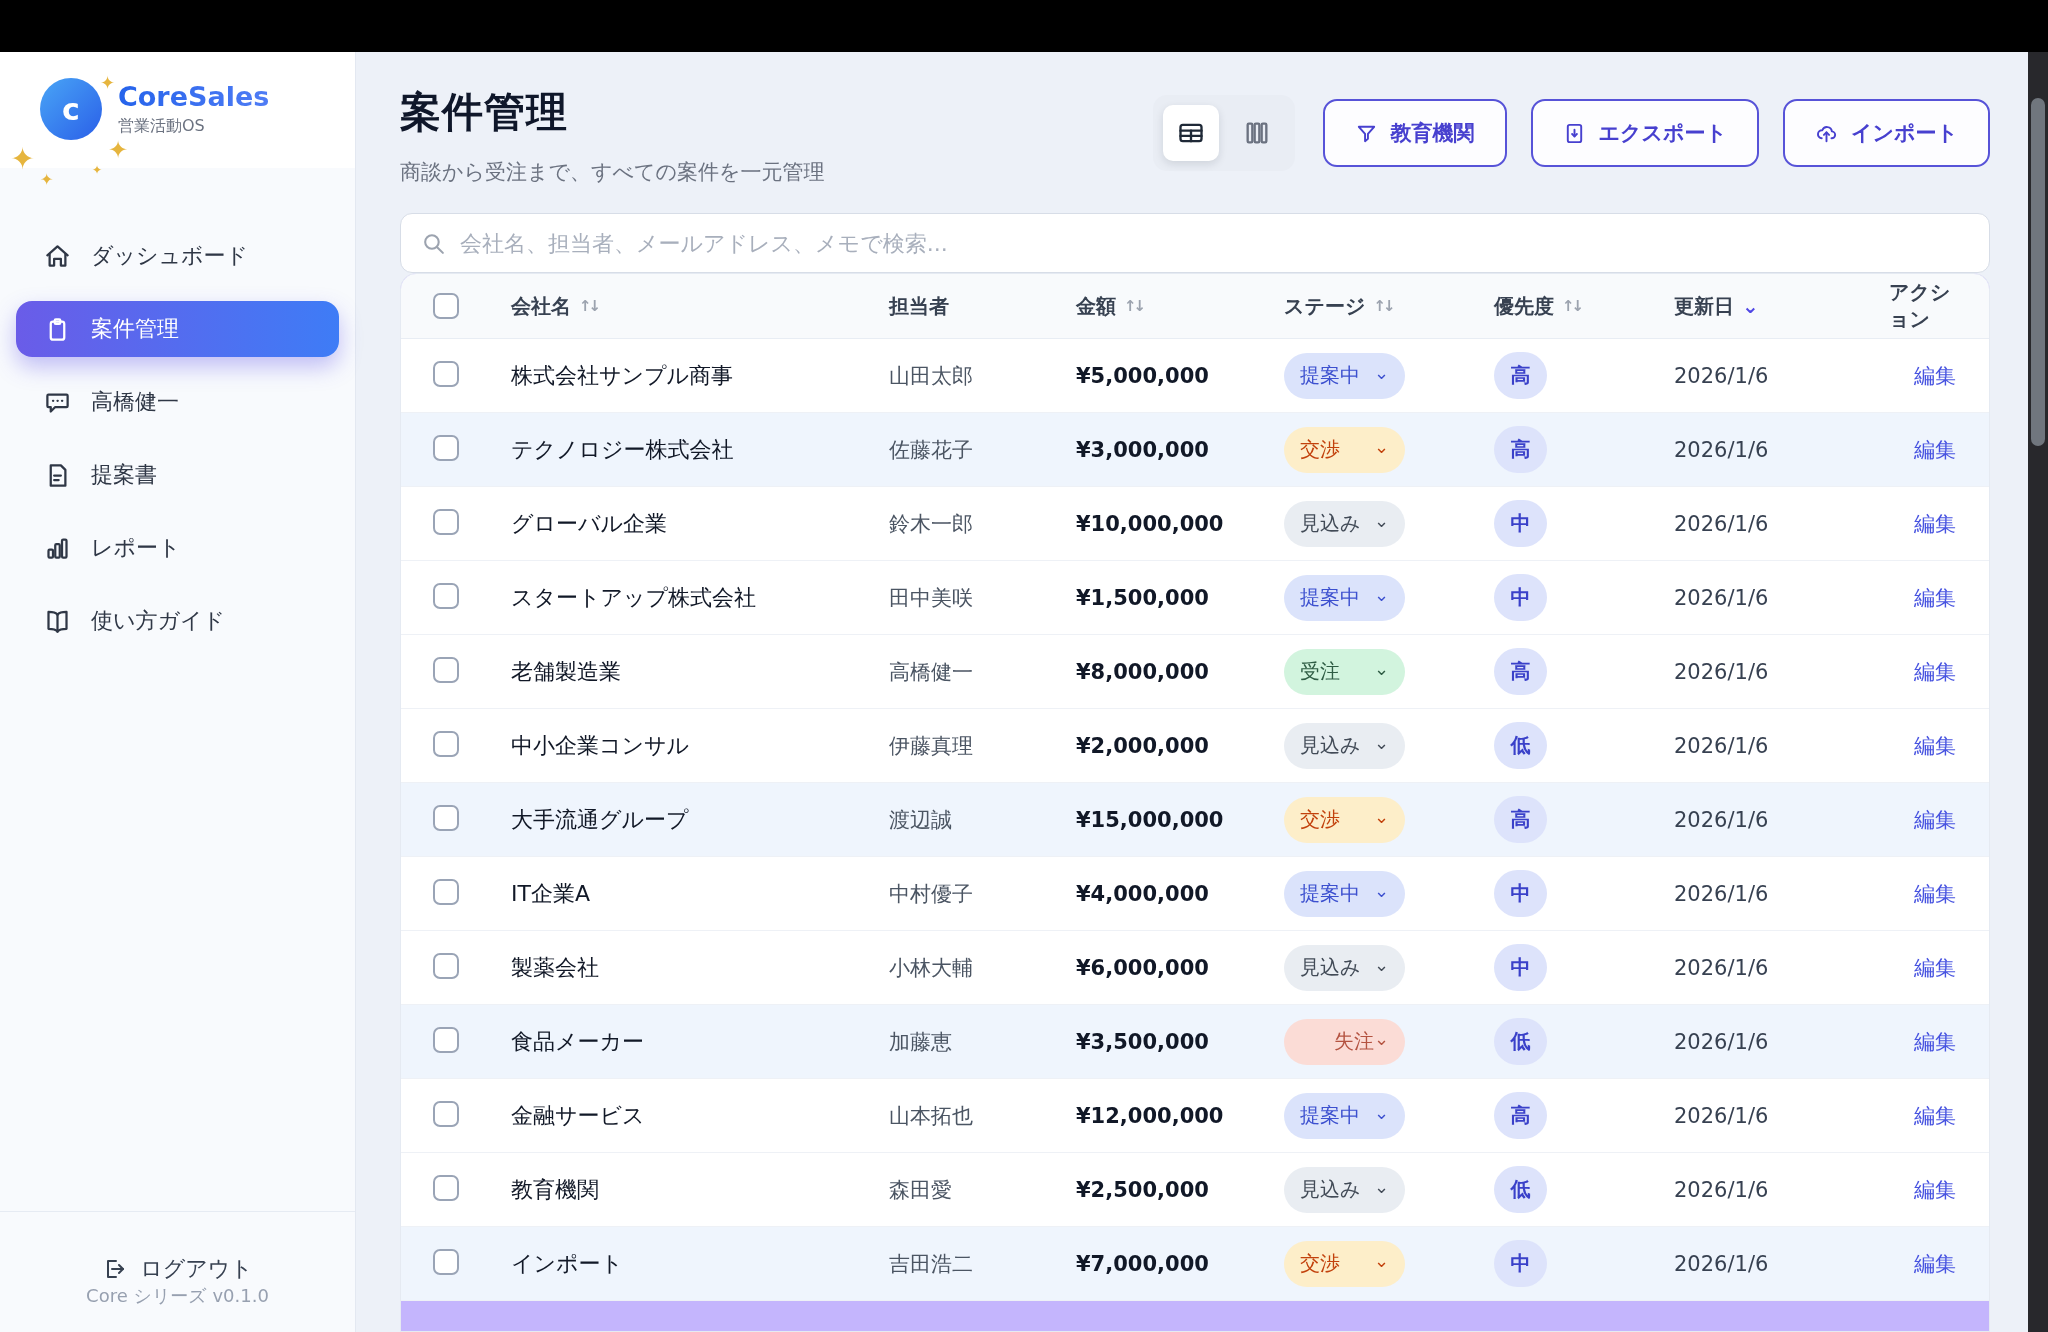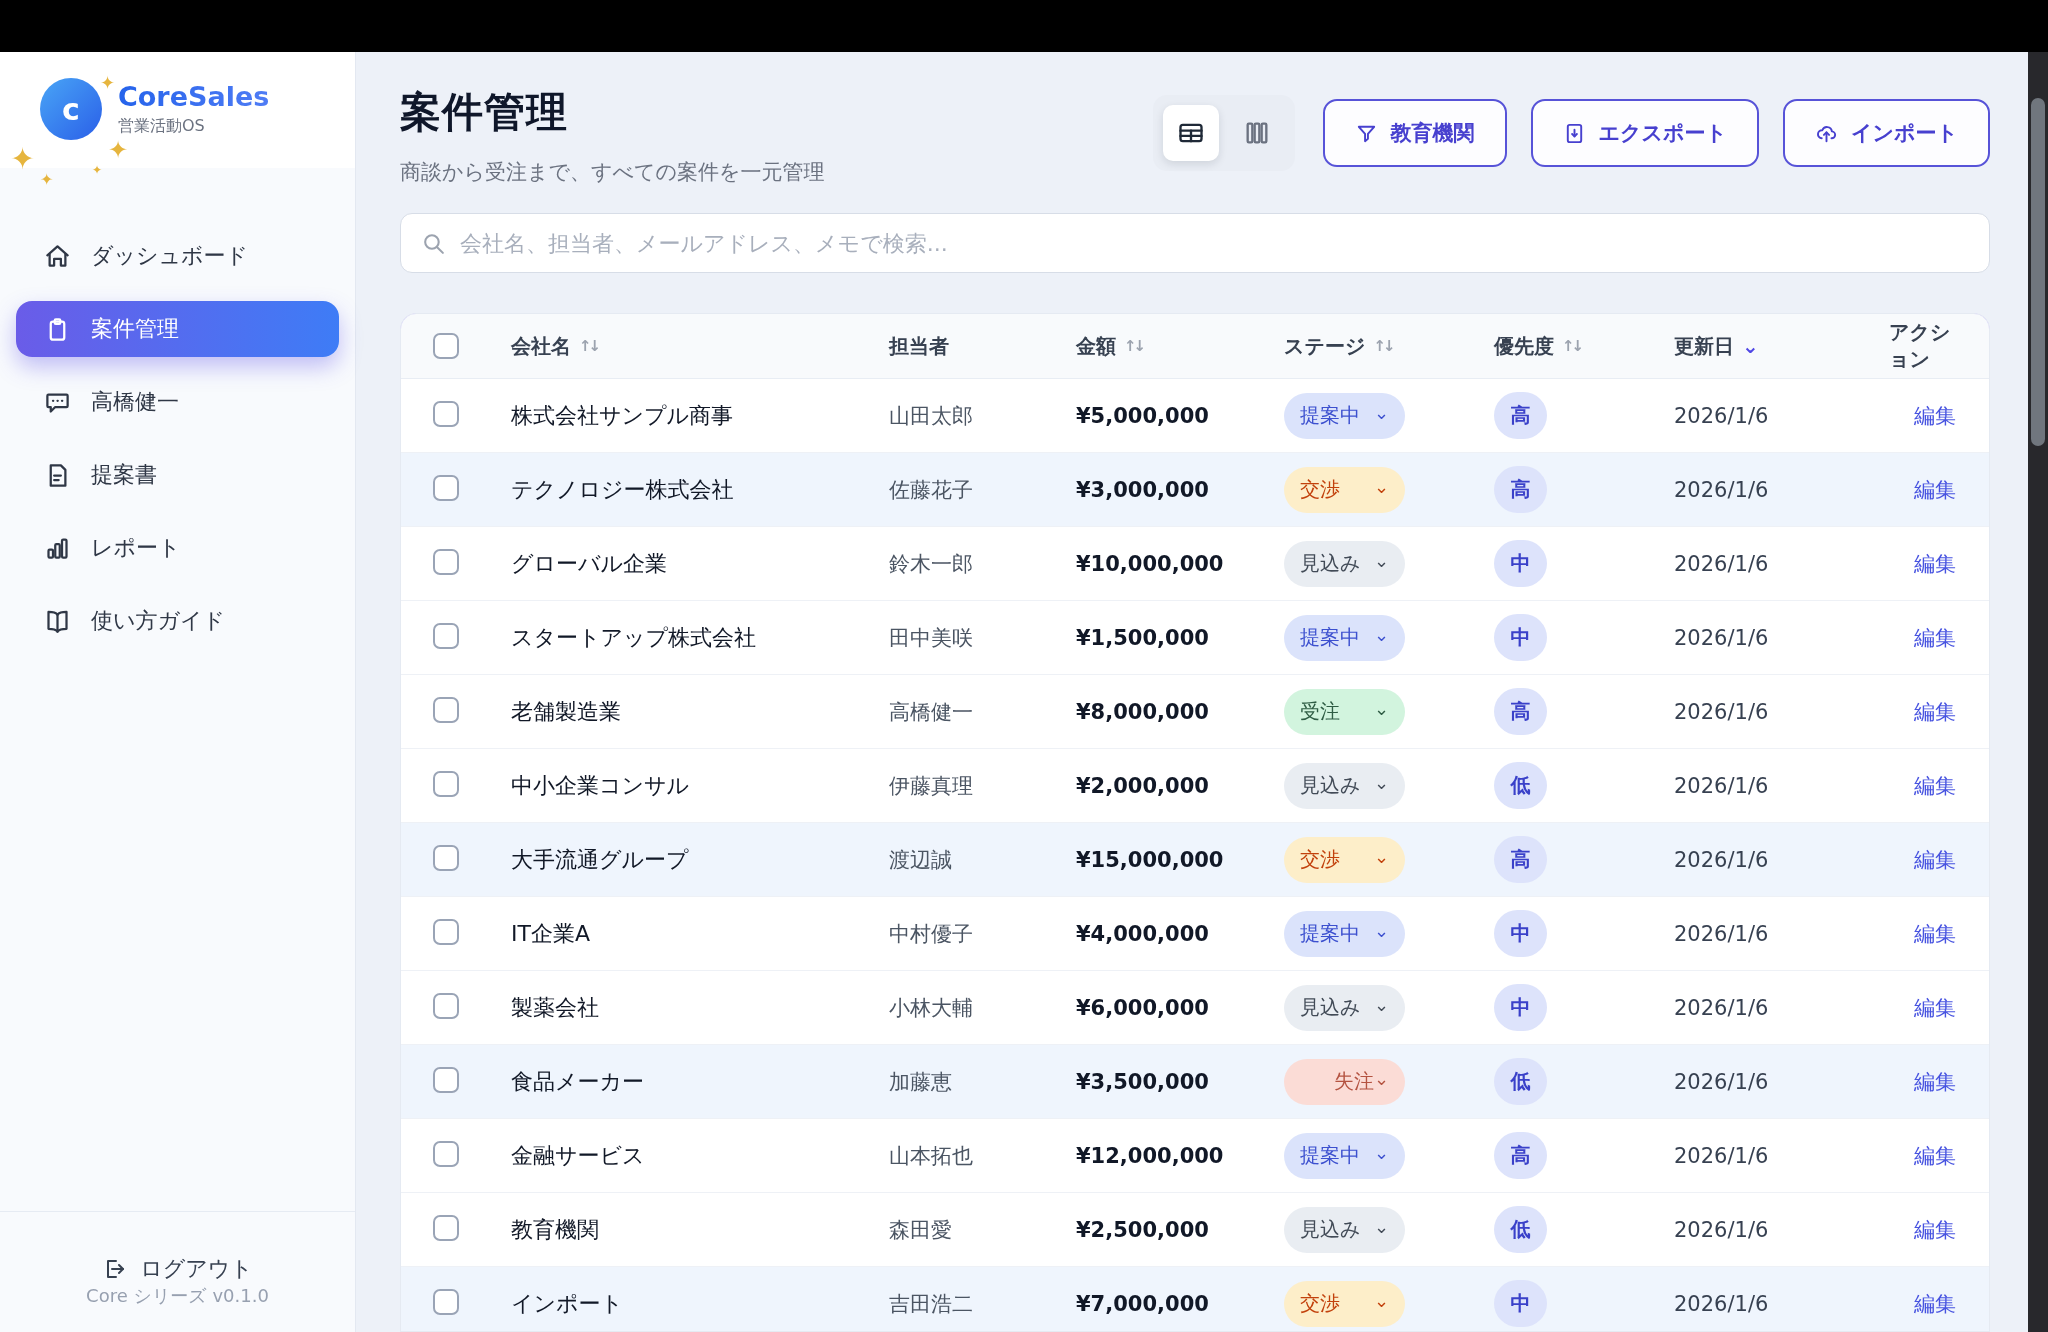--- a/index.html
+++ b/index.html
@@ -63,21 +63,21 @@
     box-shadow:0 10px 20px rgba(72,86,235,.35); }
   .btn-primary svg { width:24px; height:24px; }
 
   .search-wrap { margin-top:27px; height:60px; background:#ffffff; border:1.5px solid #d7dde7; border-radius:12px;
     display:flex; align-items:center; padding:0 20px; gap:14px; }
   .search-wrap svg { width:25px; height:25px; color:#9ca3af; flex:0 0 auto; }
   .search-input { border:none; outline:none; flex:1; font-size:22px; color:#111827; font-family:inherit; background:transparent; }
   .search-input::placeholder { color:#a8afbc; }
 
   
-  .table-card { margin-top:40px; background:#c4b5fd; border:1px solid #e5eaf2; border-radius:16px 16px 0 0; overflow:hidden; flex:1; }
+  .table-card { background:#c4b5fd; border:1px solid #e5eaf2; border-radius:16px 16px 0 0; overflow:hidden; flex:1; }
   .thead, .row { display:grid; grid-template-columns:78px 378px 187px 208px 190px 200px 215px 1fr; align-items:center; padding:0 33px 0 32px; }
   .thead { height:65px; background:#f8fafc; border-bottom:1px solid #e8edf4; }
   .th { font-size:20px; font-weight:600; color:#374151; display:flex; align-items:center; gap:8px; }
   .sort-both { font-size:15px; color:#9ca3af; letter-spacing:-3px; }
   .sort-desc { font-size:20px; color:#4f46e5; font-weight:bold; line-height:0.6; }
   .th-actions { justify-self:end; }
   .th-priority { padding-left:20px; }
 
   .row { height:74px; border-bottom:1px solid #eef1f6; background:#ffffff; }
   .row.tinted { background:#eff5fd; }

